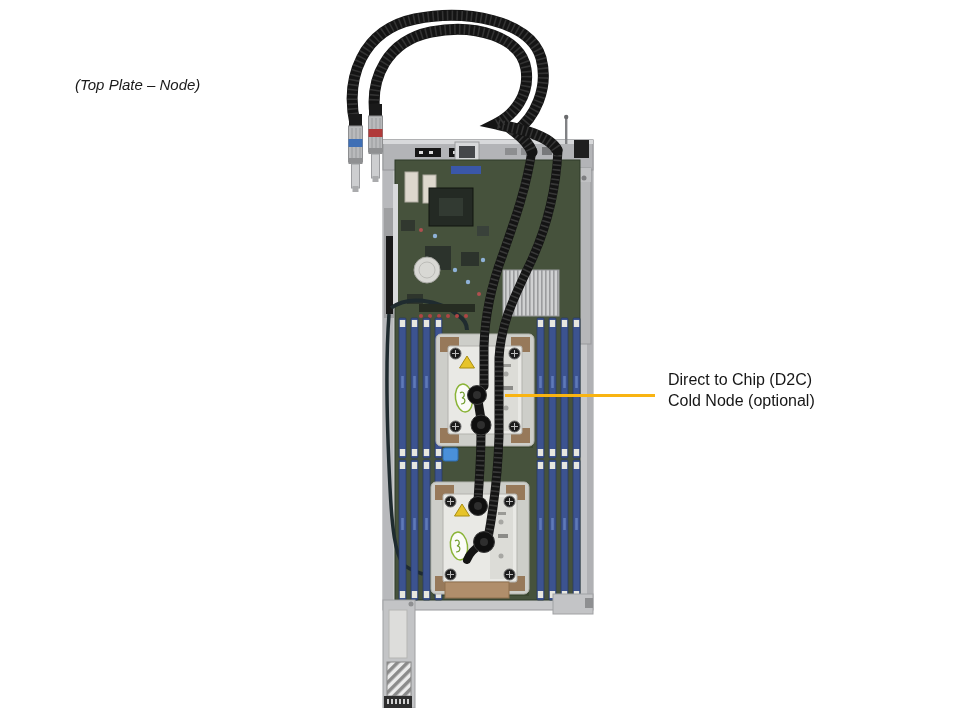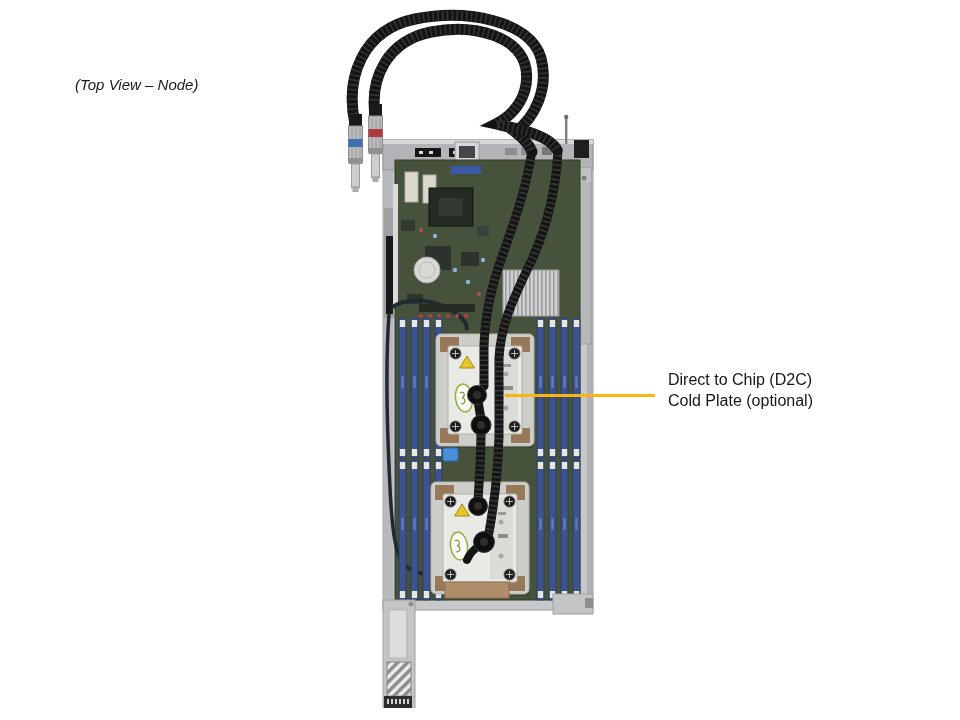--- a/index.html
+++ b/index.html
@@ -8,21 +8,21 @@
   .caption{position:absolute;left:75px;top:76px;font-size:15px;font-style:italic;color:var(--text,#1a1a1a);white-space:nowrap;}
   .figure{position:absolute;left:337px;top:8px;width:260px;height:700px;}
   .leader{position:absolute;left:505px;top:394px;width:150px;height:3px;background:var(--accent,#F9B412);}
   .callout{position:absolute;left:668px;top:369px;font-size:16px;line-height:21px;color:#161616;white-space:nowrap;}
 </style>
 </head>
 <body>
 
 <div class="stage">
 
-  <div class="caption">(Top View – Node)</div>
+  <div class="caption">(Top Plate – Node)</div>
 
   <div class="figure">
     <svg width="260" height="700" viewBox="0 0 260 700">
       <defs>
         <pattern id="fins" width="4" height="6" patternUnits="userSpaceOnUse">
           <rect width="4" height="6" fill="#d0d1d2"></rect>
             <rect width="1.6" height="6" fill="#9b9c9e"></rect>
         </pattern>
         <pattern id="stripes" width="7" height="7" patternUnits="userSpaceOnUse" patternTransform="rotate(45)">
           <rect width="7" height="7" fill="#ececec"></rect>
@@ -249,16 +249,16 @@
         <rect x="34.5" y="146" width="8" height="24" fill="#cdced0" stroke="#9c9da0"></rect>
         <rect x="35.5" y="168" width="6" height="6" fill="#aaabad"></rect>
       </g>
     </svg>
   </div>
 
   <div class="leader"></div>
 
   <div class="callout">
     <div>Direct to Chip (D2C)</div>
-    <div>Cold Plate (optional)</div>
+    <div>Cold Node (optional)</div>
   </div>
 
 </div>
 
 </body></html>

